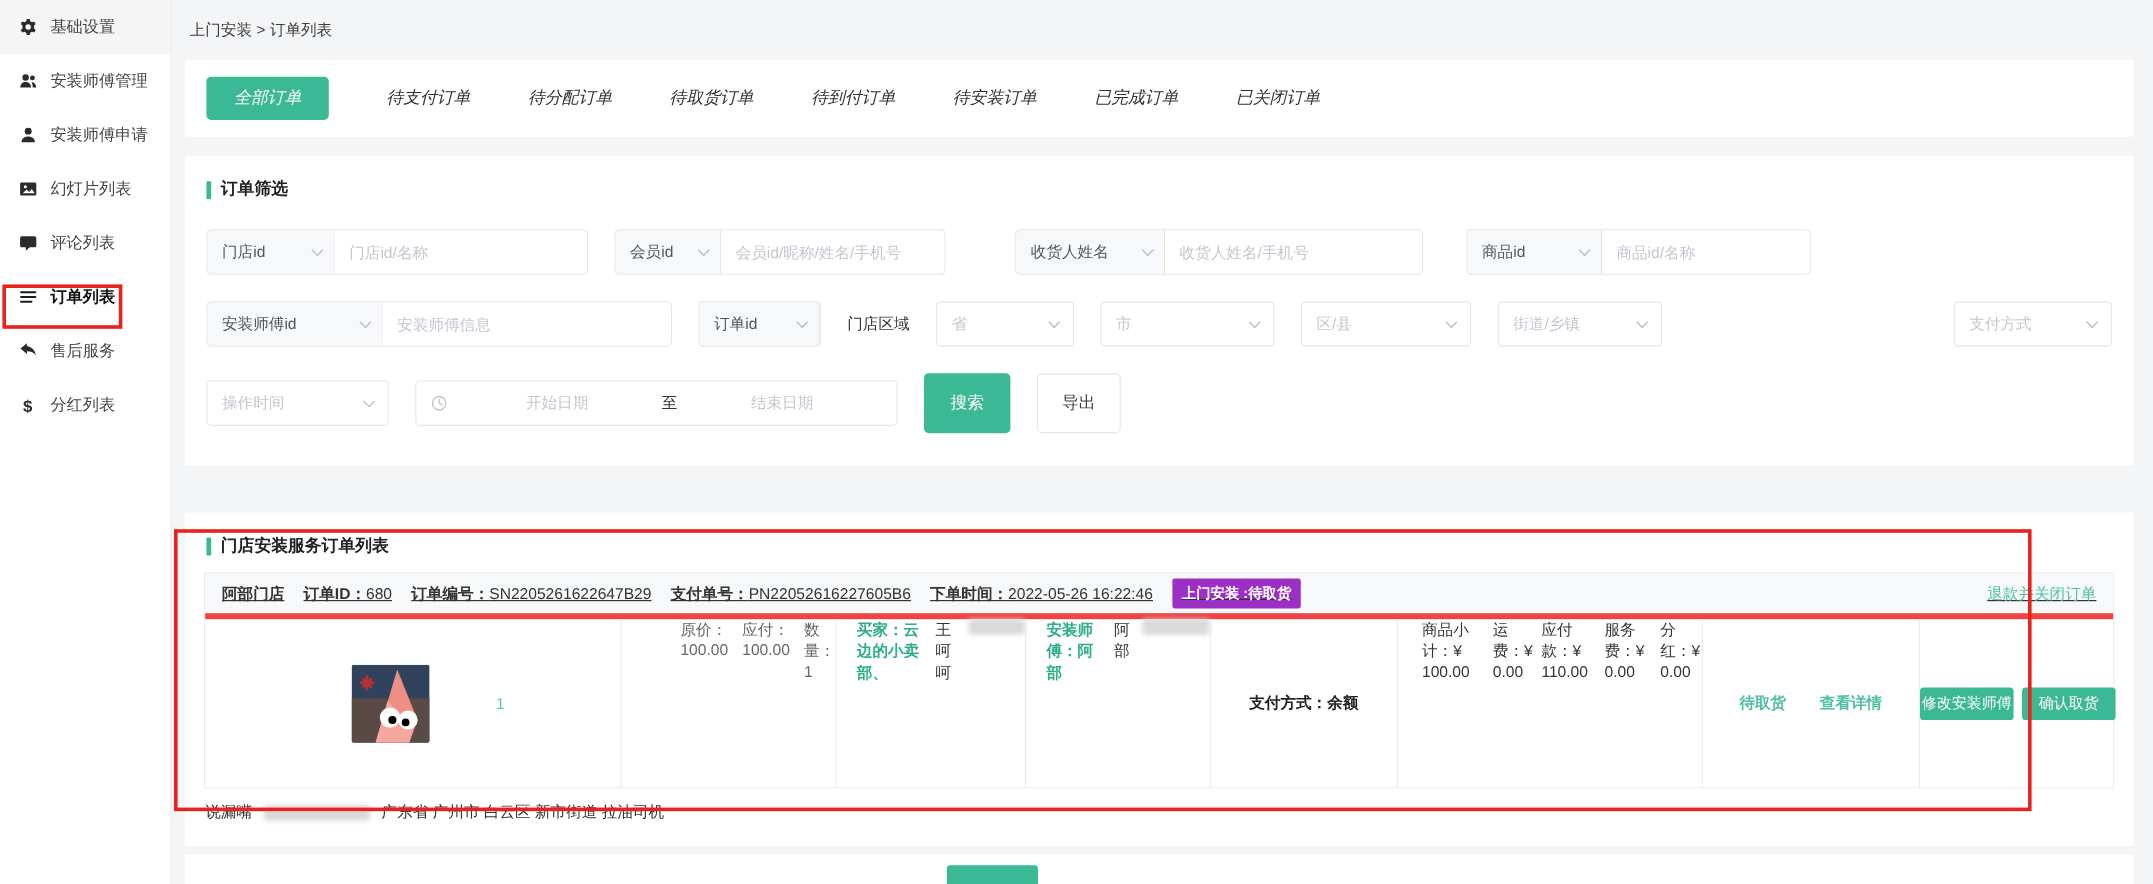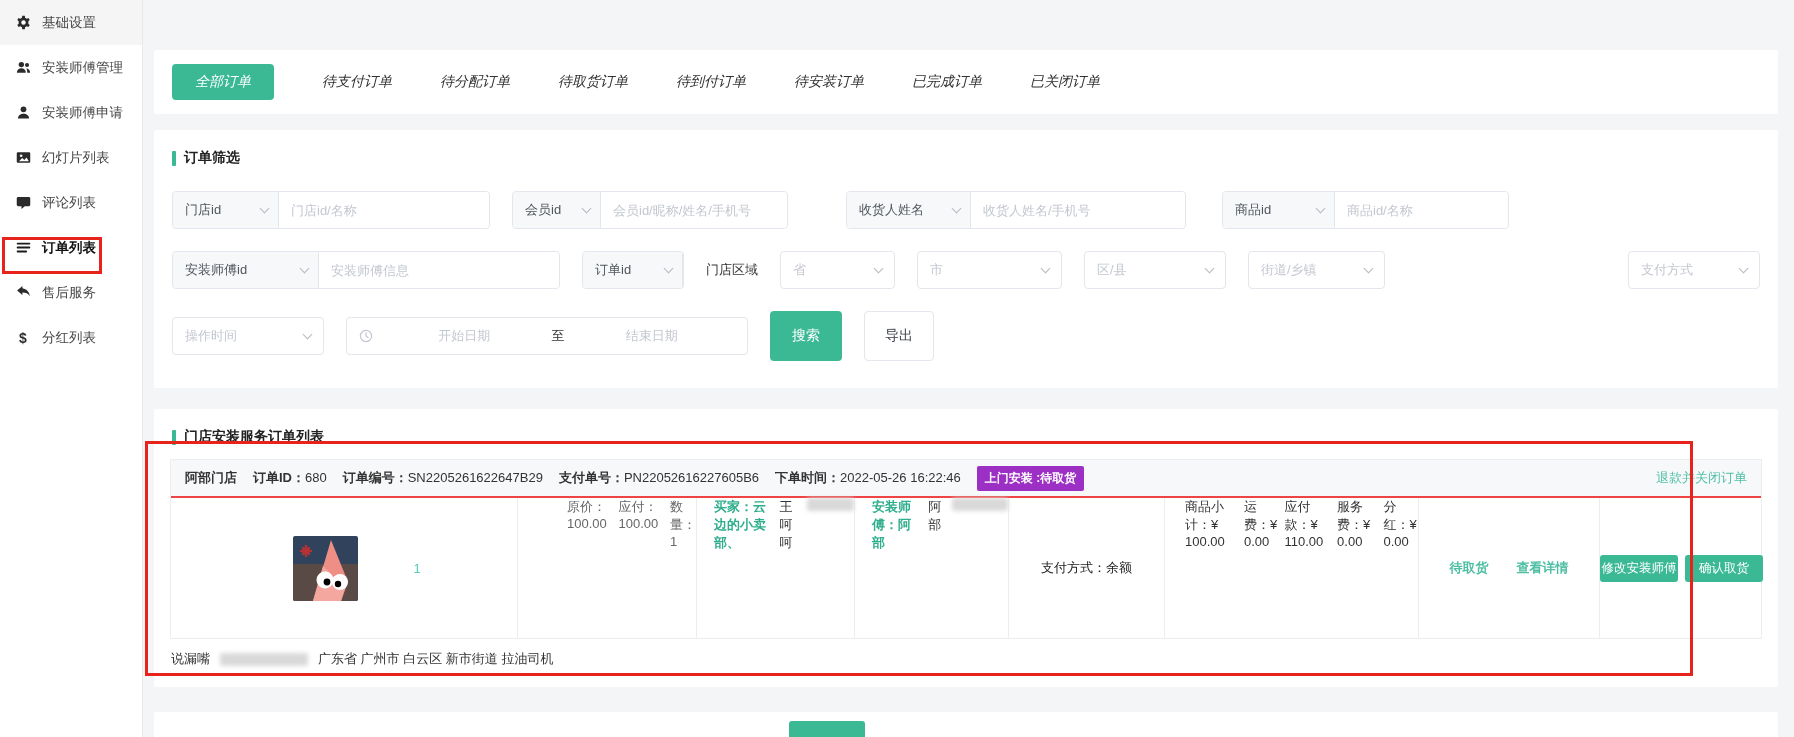--- a/index.html
+++ b/index.html
@@ -38,37 +38,37 @@
   .plain-select { display:flex; align-items:center; justify-content:space-between; height:38px; border:1px solid #e3e6ec; border-radius:4px; background:#fff; padding:0 12px; font-size:13px; color:#c3c7cf; cursor:pointer; white-space:nowrap; }
   .region-label { font-size:13px; color:#333; white-space:nowrap; }
   .date-range { display:flex; align-items:center; height:38px; width:402px; border:1px solid #e3e6ec; border-radius:4px; background:#fff; padding:0 12px; font-size:13px; }
   .date-ph { flex:1; text-align:center; color:#c3c7cf; cursor:text; }
   .date-sep { color:#333; padding:0 4px; }
   .btn { height:50px; display:inline-flex; align-items:center; justify-content:center; border-radius:4px; font-size:14px; cursor:pointer; }
   .btn.search { background:#3bb995; color:#fff; padding:0 22px; }
   .btn.export { background:#fff; color:#3b3f45; border:1px solid #e3e6ec; padding:0 20px; }
 
   
-  #orders-card { top:409px; height:278px; }
+  #orders-card { top:427px; height:278px; }
   .order-block { margin:13px 16px 0 16px; border:1px solid #eceded; }
-  .order-head { display:flex; align-items:center; gap:16px; height:38px; background:#f7f8fa; border-bottom:2px solid #ef4444; padding:0 14px; font-size:13px; color:#333; white-space:nowrap; }
+  .order-head { display:flex; align-items:center; gap:16px; height:38px; background:#f7f8fa; border-bottom:5px solid #ef4444; padding:0 14px; font-size:13px; color:#333; white-space:nowrap;text-decoration:underline; }
   .store-name { font-weight:bold; }
   .oh-label { font-weight:600; }
   .badge { background:#9c2fc4; color:#fff; font-size:12px; font-weight:600; padding:4px 8px; border-radius:2px; }
   .refund-link { margin-left:auto; color:#4fbfa4; cursor:pointer; }
   .order-table { display:grid; grid-template-columns:346px 179px 158px 154px 156px 254px 181px 164px; }
   .cell { height:140px; display:flex; flex-direction:row; justify-content:center; border-left:1px solid #eceded; font-size:13px; }
   .cell:first-child { border-left:none; }
   .cell-product { flex-direction:row; align-items:center; gap:55px; padding-left:26px; }
   .qty { color:#58cbb8; }
   .cell-price { gap:9px; padding-left:49px; color:#666; }
   .cell-people { gap:11px; padding-left:17px; }
   .people-label { color:#2fae8d; font-weight:bold; }
   .blur { width:112px; height:13px; background:#d9d9d9; border-radius:2px; filter:blur(2px); }
-  .cell-pay { align-items:center; font-weight:normal; color:#222; }
+  .cell-pay { align-items:center; font-weight:bold; color:#222; }
   .cell-amounts { gap:6px; padding-left:20px; color:#333; }
   .cell-links { align-items:center; gap:28px; color:#4fbfa4;font-weight:bold; }
   .cell-links span { cursor:pointer; }
   .cell-buttons { align-items:center; gap:7px; }
   .row-btn { width:140px; height:27px; background:#3bb995; color:#fff; font-size:12.5px; border-radius:3px; display:flex; align-items:center; justify-content:center; cursor:pointer; }
   .address-row { display:flex; align-items:center; gap:10px; padding:11px 0 0 17px; font-size:13px; color:#333; }
   .addr-blur { width:88px; height:13px; background:#d9d9d9; border-radius:2px; filter:blur(2px); }
 
   
   #bottom-card { top:712px; height:48px; }
@@ -151,20 +151,25 @@
     <span>售后服务</span>
   </div>
   <div class="side-item">
     <span class="side-icon">$</span>
     <span>分红列表</span>
   </div>
 </div>
 
 <div class="main">
 
+  <div class="breadcrumb">
+    <span>上门安装</span>
+    <span>&gt;</span>
+    <span>订单列表</span>
+  </div>
 
   <div class="card" id="tabs-card">
     <span class="tab active">全部订单</span>
     <span class="tab">待支付订单</span>
     <span class="tab">待分配订单</span>
     <span class="tab">待取货订单</span>
     <span class="tab">待到付订单</span>
     <span class="tab">待安装订单</span>
     <span class="tab">已完成订单</span>
     <span class="tab">已关闭订单</span>

